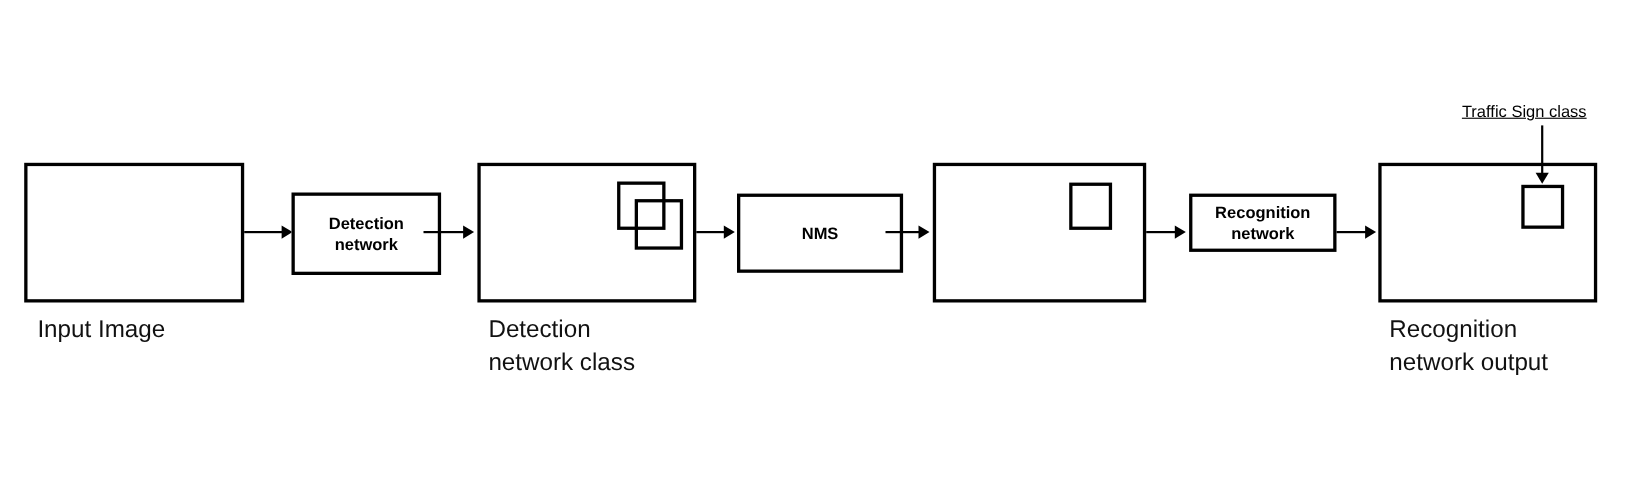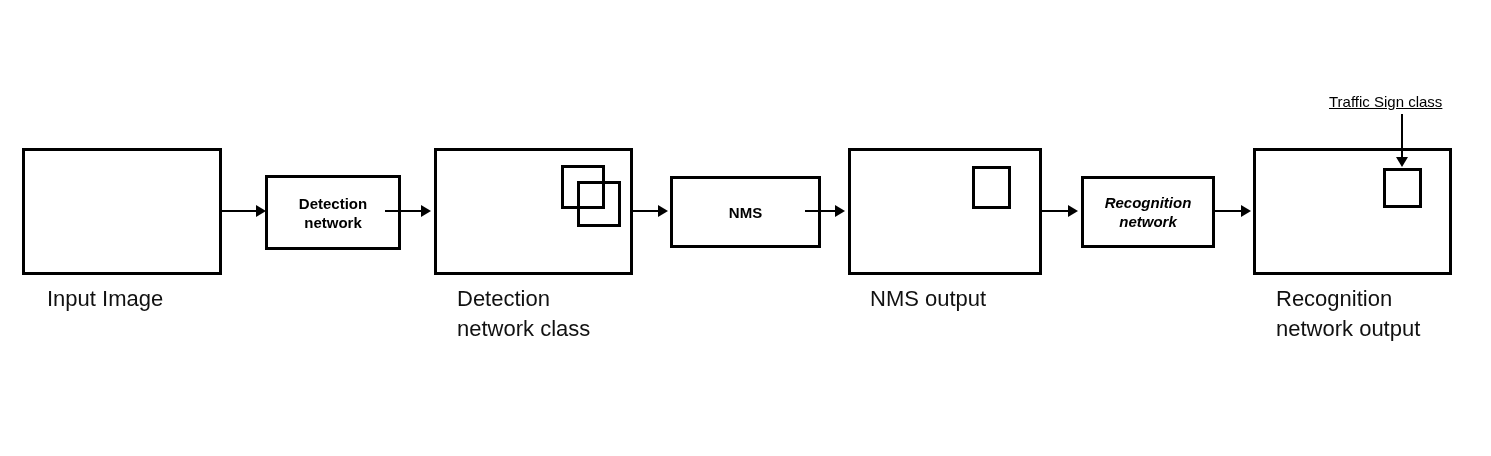--- a/index.html
+++ b/index.html
@@ -45,21 +45,20 @@
     border: 3px solid #000000;
     background: transparent;
   }
   .caption {
     position: absolute;
     font-size: 22px;
     line-height: 30px;
     color: #111111;
     white-space: pre-line;
     text-align: left;
-    margin-left: 13px;
   }
   .annot-label {
     position: absolute;
     font-size: 15px;
     line-height: 19px;
     color: #000000;
     white-space: nowrap;
   }
   
   .conn {
@@ -116,26 +115,25 @@
   <div class="conn" style="left:633px; top:210px; width:30px;"></div>
   <div class="conn-head" style="left:658px; top:205px;"></div>
 
   <div class="proc" style="left:670px; top:176px; width:151px; height:72px;">NMS</div>
 
   <div class="conn" style="left:805px; top:210px; width:35px;"></div>
   <div class="conn-head" style="left:835px; top:205px;"></div>
 
   <div class="box" style="left:848px; top:148px; width:194px; height:127px;"></div>
   <div class="inner-box" style="left:972px; top:166px; width:39px; height:43px;"></div>
-  <div class="caption" style="left:857px; top:284px; width:240px;">NMS output</div>
 
   <div class="conn" style="left:1042px; top:210px; width:31px;"></div>
   <div class="conn-head" style="left:1068px; top:205px;"></div>
 
-  <div class="proc" style="left:1081px; top:176px; width:134px; height:72px;font-style:italic;">Recognition
+  <div class="proc" style="left:1081px; top:176px; width:134px; height:53px;">Recognition
 network</div>
 
   <div class="conn" style="left:1215px; top:210px; width:31px;"></div>
   <div class="conn-head" style="left:1241px; top:205px;"></div>
 
   <div class="box" style="left:1253px; top:148px; width:199px; height:127px;"></div>
   <div class="inner-box" style="left:1383px; top:168px; width:39px; height:40px;"></div>
   <div class="caption" style="left:1263px; top:284px; width:260px;">Recognition
 network output</div>
 

